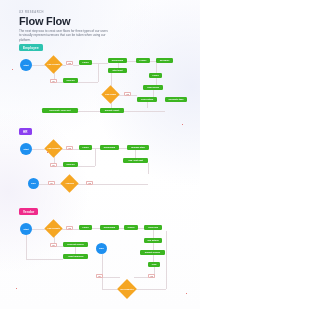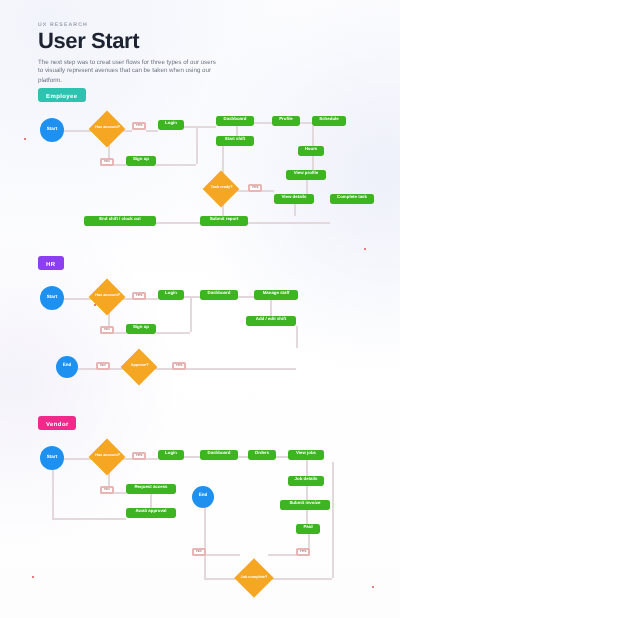--- a/index.html
+++ b/index.html
@@ -77,21 +77,21 @@
   .lh{height:.35px;}
   .lv{width:.35px;}
   .dot{position:absolute;width:1.4px;height:1.4px;border-radius:50%;background:#e0534f;}
 </style>
 </head>
 <body>
 
 <div class="page">
 
   <div class="eyebrow">UX RESEARCH</div>
-  <div class="title">User Start</div>
+  <div class="title">Flow Flow</div>
   <div class="desc">The next step was to creat user flows for three types of our users to visually represent avenues that can be taken when using our platform.</div>
 
   <div class="badge employee">Employee</div>
   <div class="badge hr">HR</div>
   <div class="badge vendor">Vendor</div>
 
   <div class="flow" id="flow-canvas">
       <div class="ln lh" style="left: 32px; top: 64.5px; width: 15px;"></div>
       <div class="ln lh" style="left: 60px; top: 64.5px; width: 6px;"></div>
       <div class="ln lh" style="left: 73px; top: 64.5px; width: 6px;"></div>

